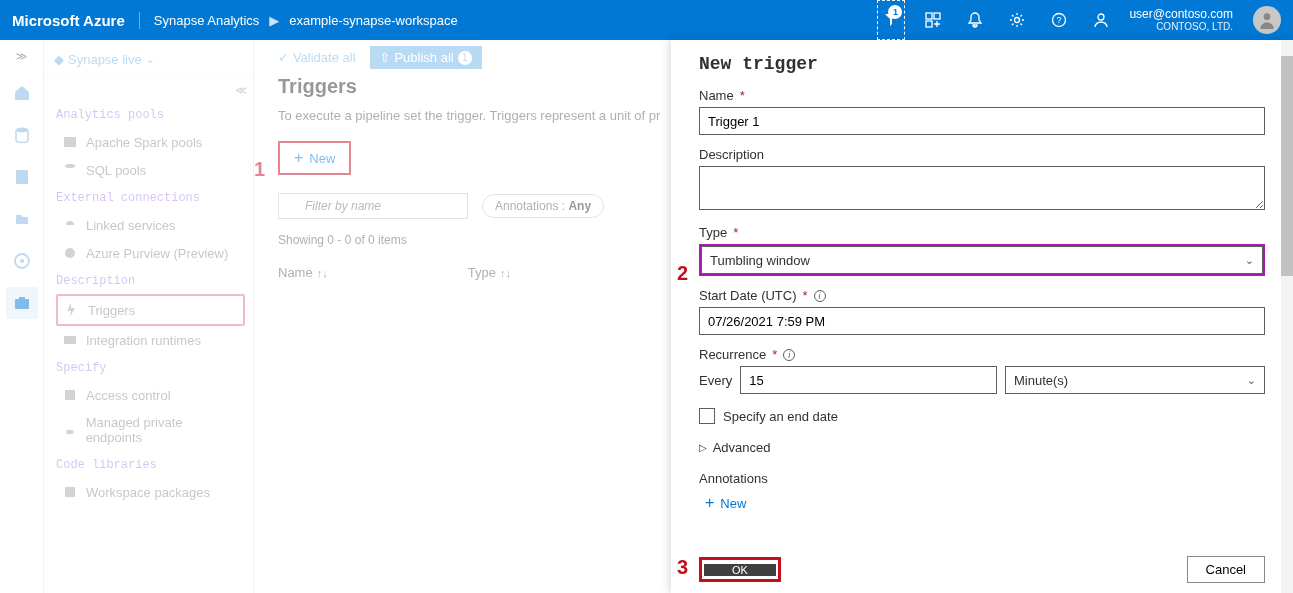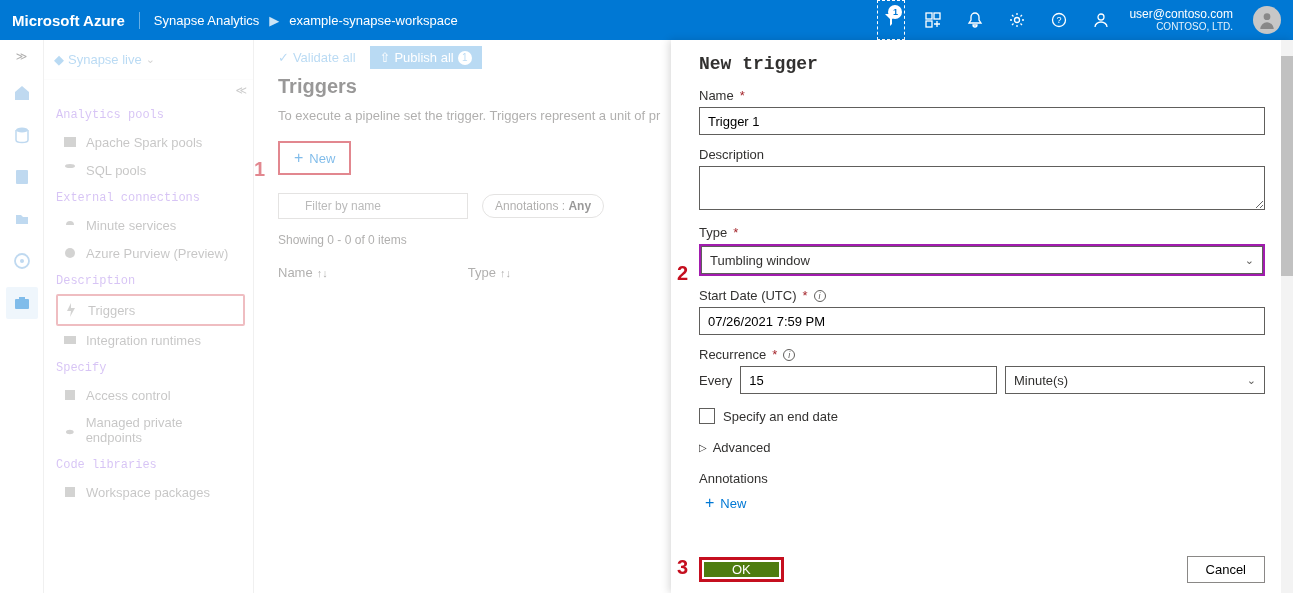--- a/index.html
+++ b/index.html
@@ -45,21 +45,21 @@
 
 
 .main { position: absolute; left: 254px; top: 40px; right: 0; bottom: 0; padding: 6px 20px 0 24px; }
 .main h1 { font-size: 20px; font-weight: 600; color: #323130; margin-top: 6px; }
 .main .subtitle { font-size: 13px; color: #605e5c; margin-top: 10px; }
 .newbtn-wrap { margin-top: 18px; }
 .newbtn { border: 2px solid #c50f1f; padding: 6px 14px; display: inline-flex; align-items: center; gap: 6px; color: #0078d4; font-size: 13px; }
 .marker { position: absolute; font-size: 20px; font-weight: 700; color: #c50f1f; }
 .marker.m1 { left: 0px; top: 118px; }
 .filter-row { display: flex; gap: 14px; align-items: center; margin-top: 18px; }
-.filter-input { width: 190px; height: 26px; border: 1px solid #c8c6c4; padding: 0 8px 0 26px; font-size: 12px; position: relative; background: #fff; }
+.filter-input { width: 190px; height: 26px; border: 1px solid #c8c6c4; padding: 0 8px 0 26px; font-size: 12px; position: relative; background: #fff; font-style: italic; }
 .filter-wrap { position: relative; }
 .filter-wrap .funnel { position: absolute; left: 6px; top: 5px; color: #999; }
 .ann-btn { border: 1px solid #c8c6c4; border-radius: 14px; padding: 4px 12px; font-size: 12px; color: #605e5c; }
 .ann-btn b { color: #323130; }
 .showing { font-size: 12px; color: #605e5c; margin-top: 14px; }
 .thead { display: flex; gap: 140px; margin-top: 18px; font-size: 13px; color: #605e5c; }
 .thead .sortarr { font-size: 11px; margin-left: 4px; }
 .emptymsg { text-align: center; color: #605e5c; font-size: 13px; margin-top: 200px; }
 
 
@@ -81,21 +81,21 @@
 .rec-row .unit-sel { width: 260px; height: 28px; border: 1px solid #605e5c; padding: 0 8px; font-size: 13px; display: flex; align-items: center; justify-content: space-between; }
 .chk-row { display: flex; align-items: center; gap: 8px; font-size: 13px; margin-top: 14px; }
 .chk-row .chk { width: 16px; height: 16px; border: 1px solid #605e5c; }
 .advanced { display: flex; align-items: center; gap: 6px; font-size: 13px; margin-top: 16px; }
 .advanced .caret { font-size: 10px; }
 .ann-sec { margin-top: 16px; }
 .ann-sec .hdr { font-size: 13px; }
 .ann-new { display: flex; align-items: center; gap: 6px; color: #0078d4; font-size: 13px; margin-top: 8px; margin-left: 6px; }
 .panel-footer { position: absolute; bottom: 10px; left: 28px; right: 28px; display: flex; justify-content: space-between; align-items: center; }
 .ok-wrap { border: 3px solid #c50f1f; padding: 2px; }
-.ok-btn { background: #4d7c0f; color: #fff; border: none; padding: 0 28px; font-size: 13px; }
+.ok-btn { background: #404040; color: #fff; border: none; padding: 0 28px; font-size: 11px; }
 .cancel-btn { background: #fff; border: 1px solid #8a8886; padding: 5px 18px; font-size: 13px; }
 .marker3 { position: absolute; left: 6px; bottom: 14px; font-size: 20px; font-weight: 700; color: #c50f1f; }
 .chev-down { font-size: 11px; color: #605e5c; }
 </style>
 </head>
 <body>
 
 <div class="header">
   <div class="brand">Microsoft Azure</div>
   <div class="crumbs">
@@ -214,21 +214,21 @@
           <ellipse cx="8" cy="4" rx="5" ry="2"></ellipse>
         </svg>
         <span>SQL pools</span>
       </div>
 
     <div class="grp">External connections</div>
     <div class="navitem">
         <svg viewBox="0 0 16 16">
           <path d="M4 8a4 4 0 0 1 8 0"></path>
         </svg>
-        <span>Minute services</span>
+        <span>Linked services</span>
       </div>
     <div class="navitem">
         <svg viewBox="0 0 16 16">
           <circle cx="8" cy="8" r="5"></circle>
         </svg>
         <span>Azure Purview (Preview)</span>
       </div>
 
     <div class="grp">Description</div>
     <div class="navitem active-box">

